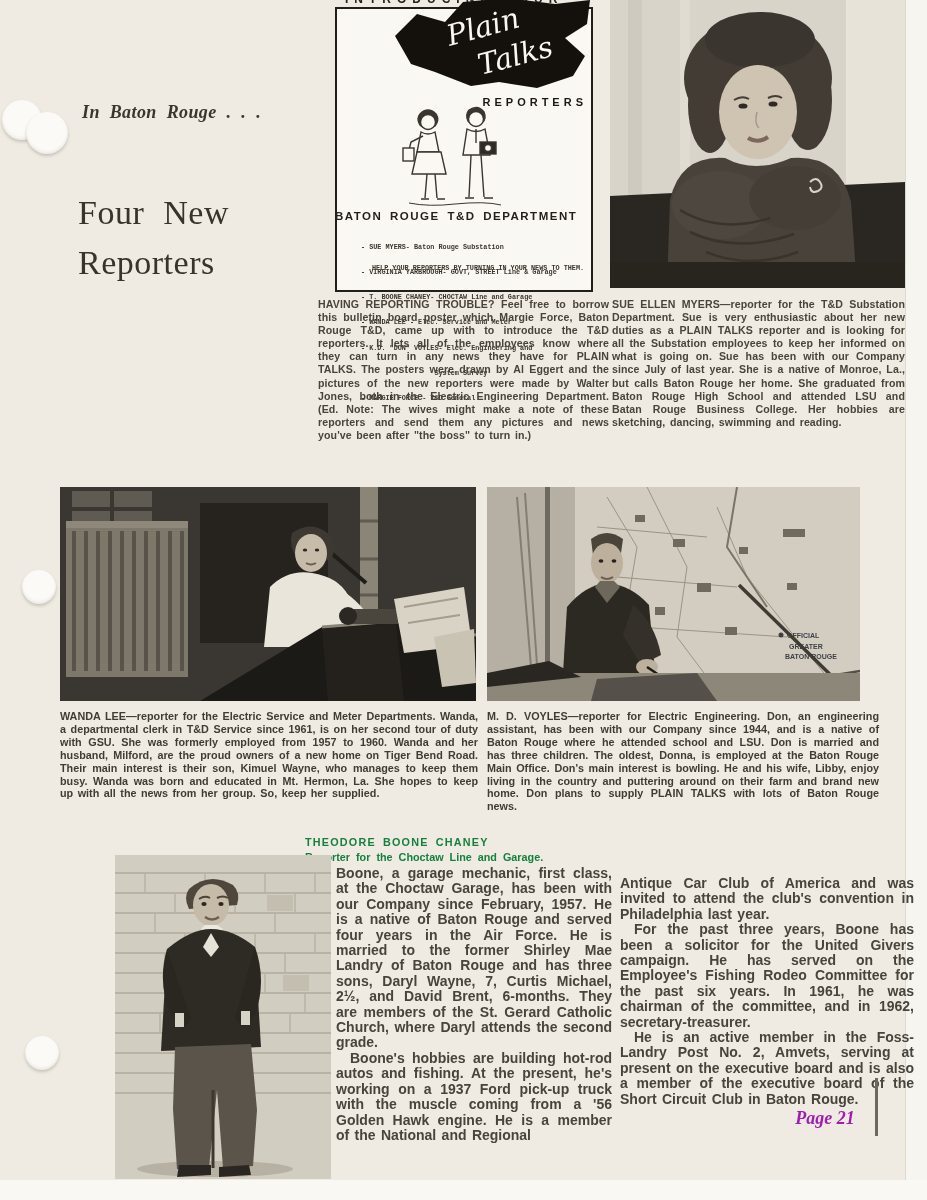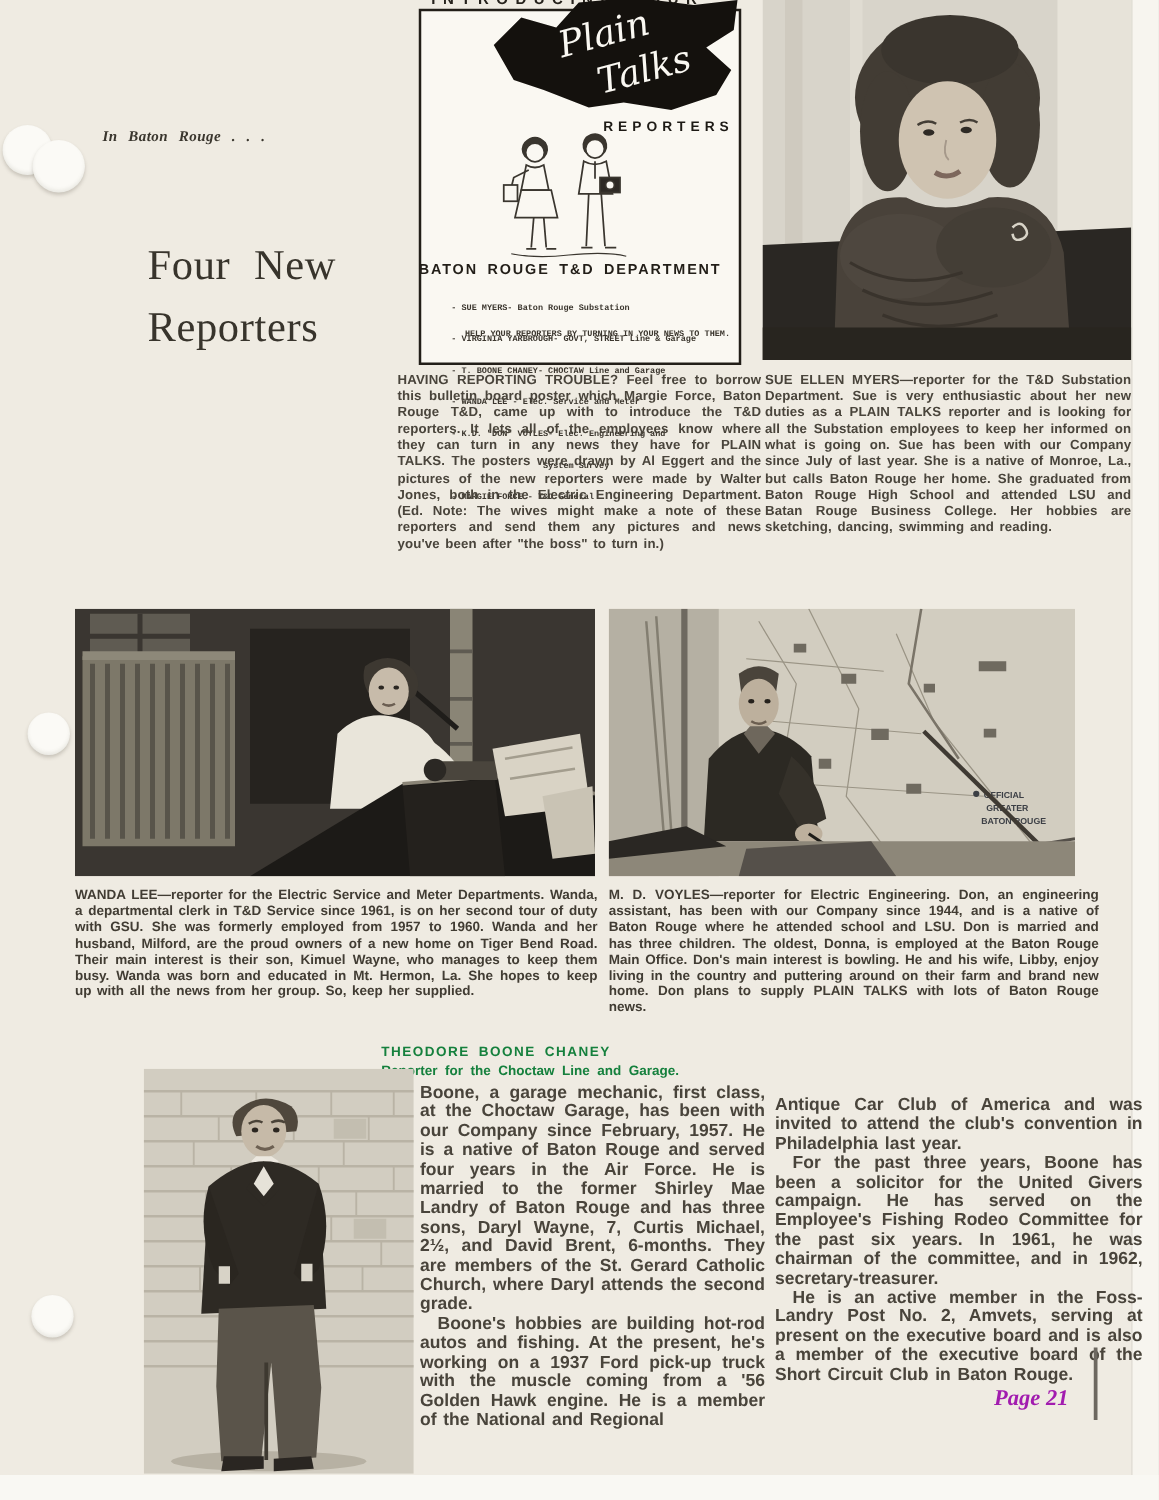--- a/index.html
+++ b/index.html
@@ -6,22 +6,22 @@
   body{background:#888;}
   #page{
     position:relative;width:927px;height:1200px;overflow:hidden;
     background:#efebe2;
     font-family:"Liberation Sans",sans-serif;
   }
   .scan-strip-right{position:absolute;left:905px;top:0;width:22px;height:1200px;background:#f7f5ef;border-left:1px solid #ddd9cf;}
   .scan-strip-bottom{position:absolute;left:0;top:1180px;width:927px;height:20px;background:#f9f8f3;}
   .hole{position:absolute;border-radius:50%;background:#fbfaf6;box-shadow:0 2px 3px rgba(90,85,70,.25), inset 0 -2px 3px rgba(90,85,70,.10);}
   
-  .kicker{position:absolute;left:82px;top:102px;font-family:"Liberation Serif",serif;font-style:italic;font-weight:700;font-size:12px;color:#3a362e;word-spacing:5px;letter-spacing:.4px;}
-  .headline{position:absolute;left:78px;top:188px;font-family:"Liberation Serif",serif;font-size:34px;line-height:50px;color:#38342c;word-spacing:10px;letter-spacing:.5px;margin-left:40px;}
+  .kicker{position:absolute;left:82px;top:102px;font-family:"Liberation Serif",serif;font-style:italic;font-weight:700;font-size:18px;color:#3a362e;word-spacing:5px;letter-spacing:.4px;}
+  .headline{position:absolute;left:78px;top:188px;font-family:"Liberation Serif",serif;font-size:34px;line-height:50px;color:#38342c;word-spacing:10px;letter-spacing:.5px;}
   
   .poster{position:absolute;left:335px;top:0;width:258px;height:290px;}
   .poster-toplabel{position:absolute;top:0;left:10px;height:7px;width:230px;overflow:hidden;}
   .poster-toplabel span{display:block;margin-top:-8px;font-weight:700;font-size:12px;letter-spacing:6px;color:#26221c;}
   .poster-frame{position:absolute;left:0;top:7px;width:254px;height:281px;border:2px solid #221e18;background:#faf8f2;}
   .poster-splash{position:absolute;top:-2px;left:52px;}
   .poster-reporters{position:absolute;top:96px;right:6px;font-weight:700;font-size:11px;letter-spacing:4px;color:#1d1a15;}
   .poster-cartoon{position:absolute;left:52px;top:102px;}
   .poster-dept{position:absolute;top:210px;left:0;width:258px;text-align:left;font-weight:700;font-size:11.5px;letter-spacing:1.5px;color:#221e18;word-spacing:3px;}
   .poster-roster{position:absolute;top:226px;left:26px;font-family:"Liberation Mono",monospace;font-weight:700;font-size:6.8px;line-height:8.4px;color:#3b362e;white-space:pre;}

